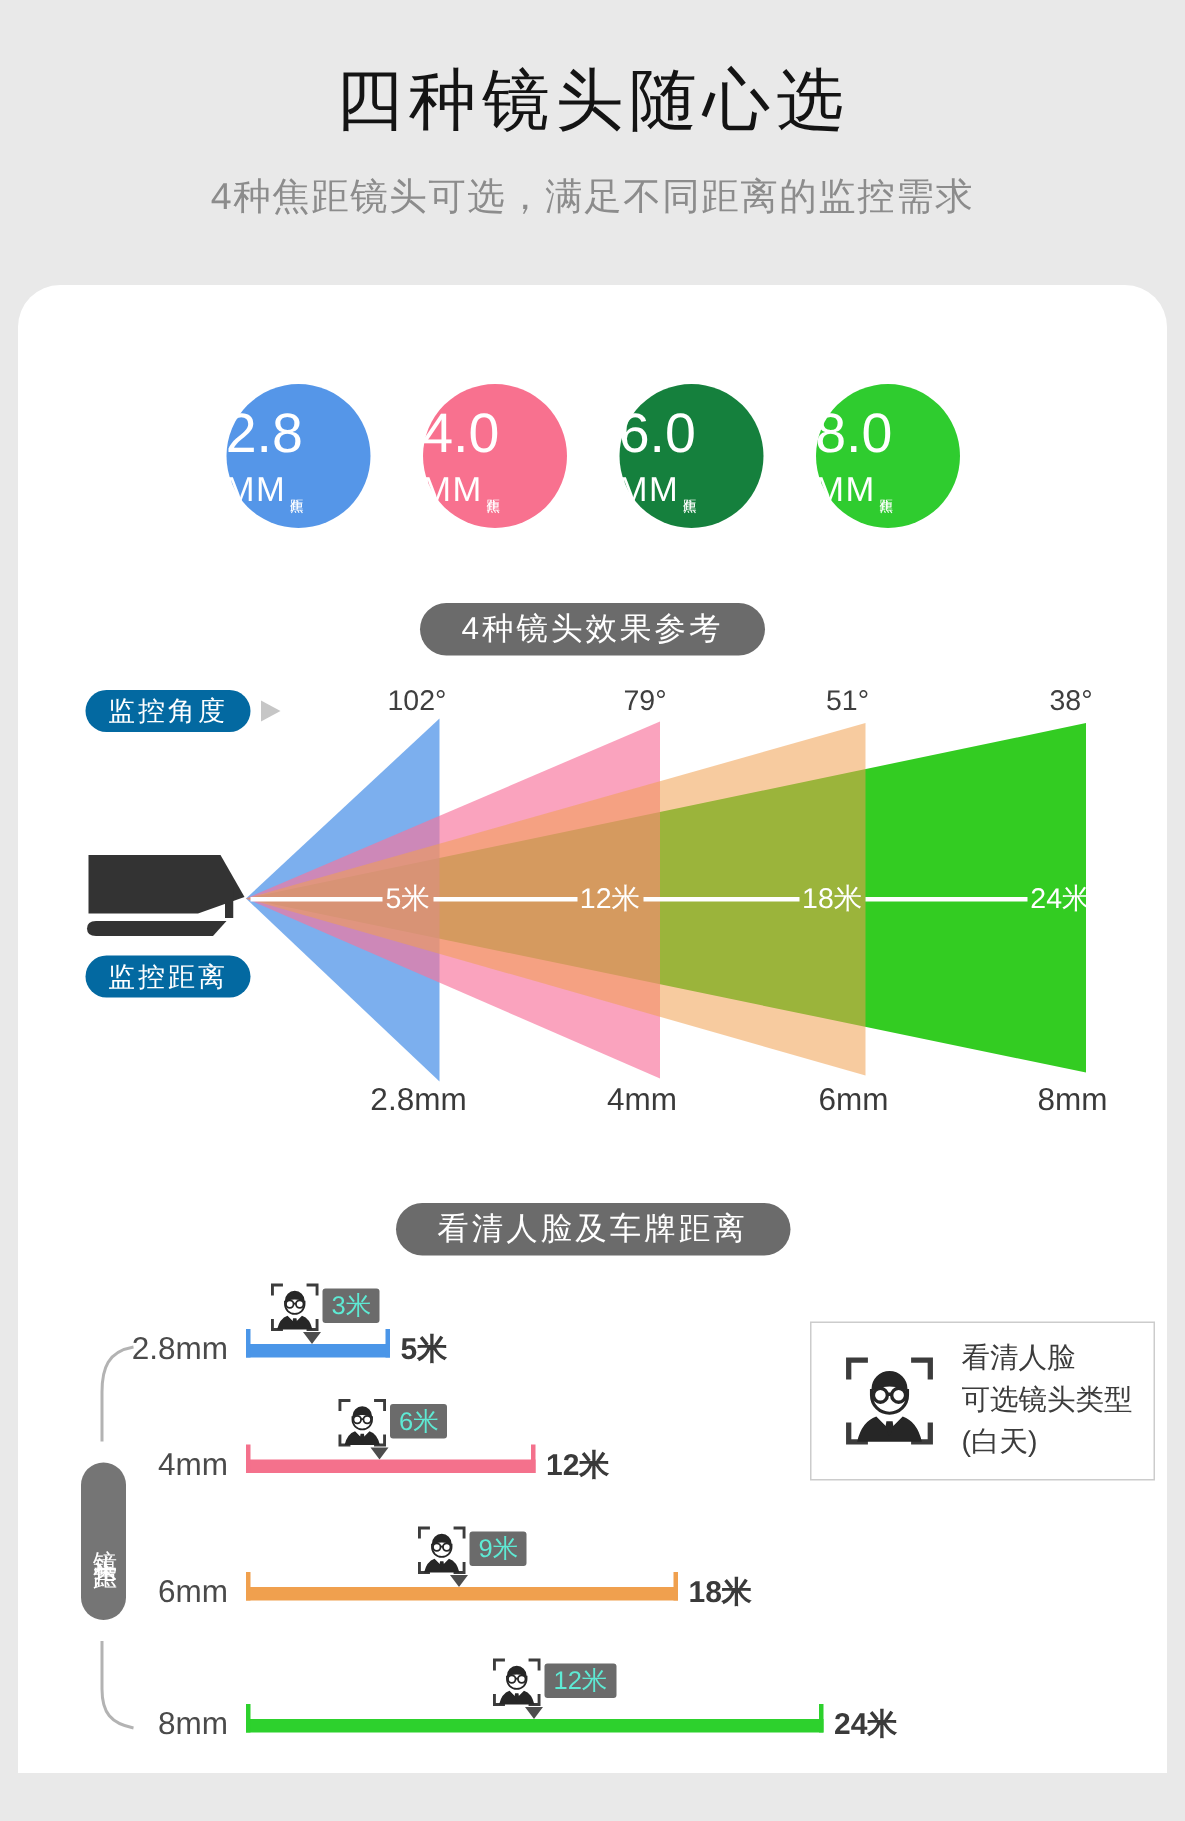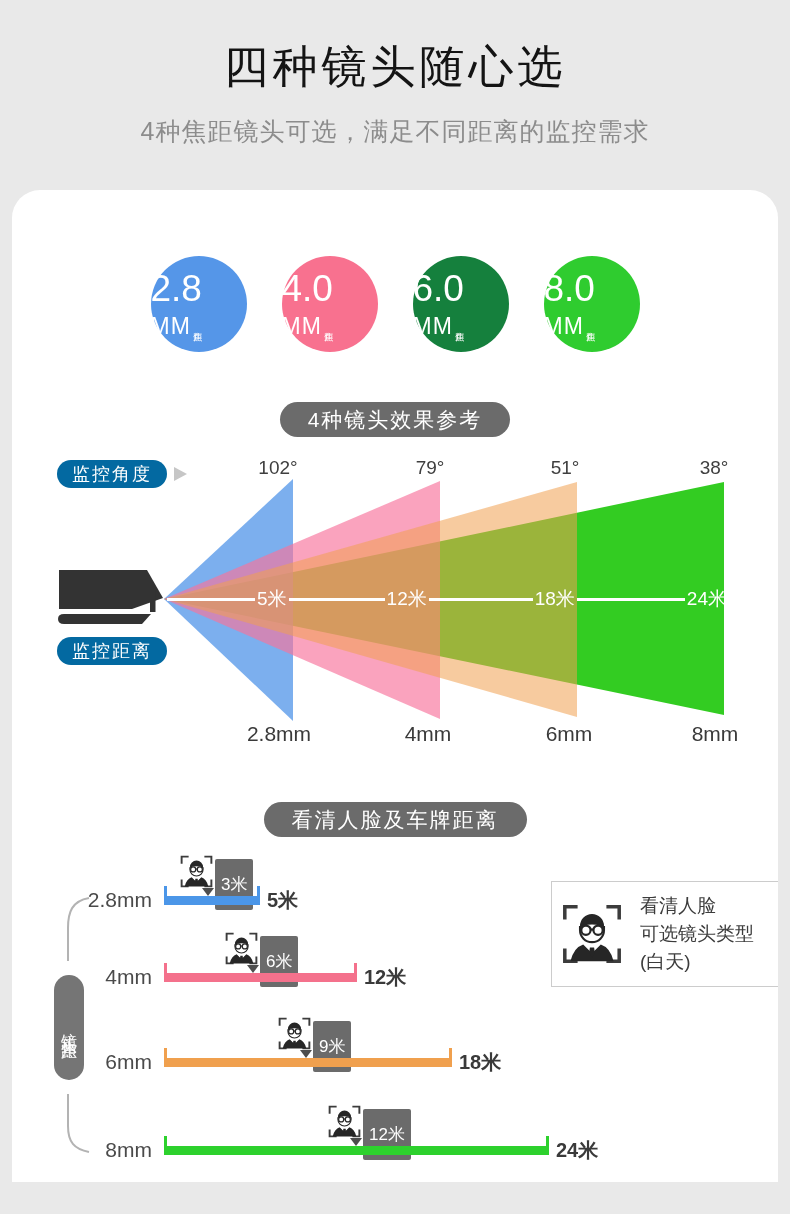--- a/index.html
+++ b/index.html
@@ -83,31 +83,31 @@
   .bar:before,.bar:after{
     content:"";position:absolute;width:3px;height:19px;bottom:0;background:inherit;
   }
   .bar:before{left:0;} .bar:after{right:0;}
   .b-blue{background:#4b96e8}.b-pink{background:#f4718c}
   .b-orange{background:#f0a04e}.b-green{background:#2dd12d}
   .bar-val{position:absolute;font-size:20px;line-height:24px;
     font-weight:bold;color:#3a3a3a;white-space:nowrap;}
   .face-svg{position:absolute;width:35px;height:35px;}
   .meter-badge{
-    position:absolute;background:#6b6b6b;color:#ffffff;font-size:17px;
-    line-height:17px;padding:17px 6px;border-radius:2px;white-space:nowrap;
+    position:absolute;background:#6b6b6b;color:#5eead4;font-size:17px;
+    line-height:17px;padding:3px 6px;border-radius:2px;white-space:nowrap;
   }
   .down-tri{
     position:absolute;width:0;height:0;
     border-top:8px solid #4d4d4d;border-left:6px solid transparent;border-right:6px solid transparent;
   }
   .legend-box{
-    position:absolute;left:539px;top:33px;width:230px;height:106px;
+    position:absolute;left:528px;top:33px;width:230px;height:106px;
     background:#fff;border:1px solid #cccccc;box-sizing:border-box;
-    display:flex;align-items:center;padding-left:8px;
+    display:flex;align-items:center;padding-left:20px;
   }
   .legend-icon{width:64px;height:64px;flex:0 0 auto;}
   .legend-text{margin-left:16px;font-size:19px;line-height:28px;color:#3c3c3c;}
   .hidden-defs{position:absolute;width:0;height:0;overflow:hidden;}
 </style>
 </head>
 <body>
 
 <svg class="hidden-defs" aria-hidden="true">
   <defs>

